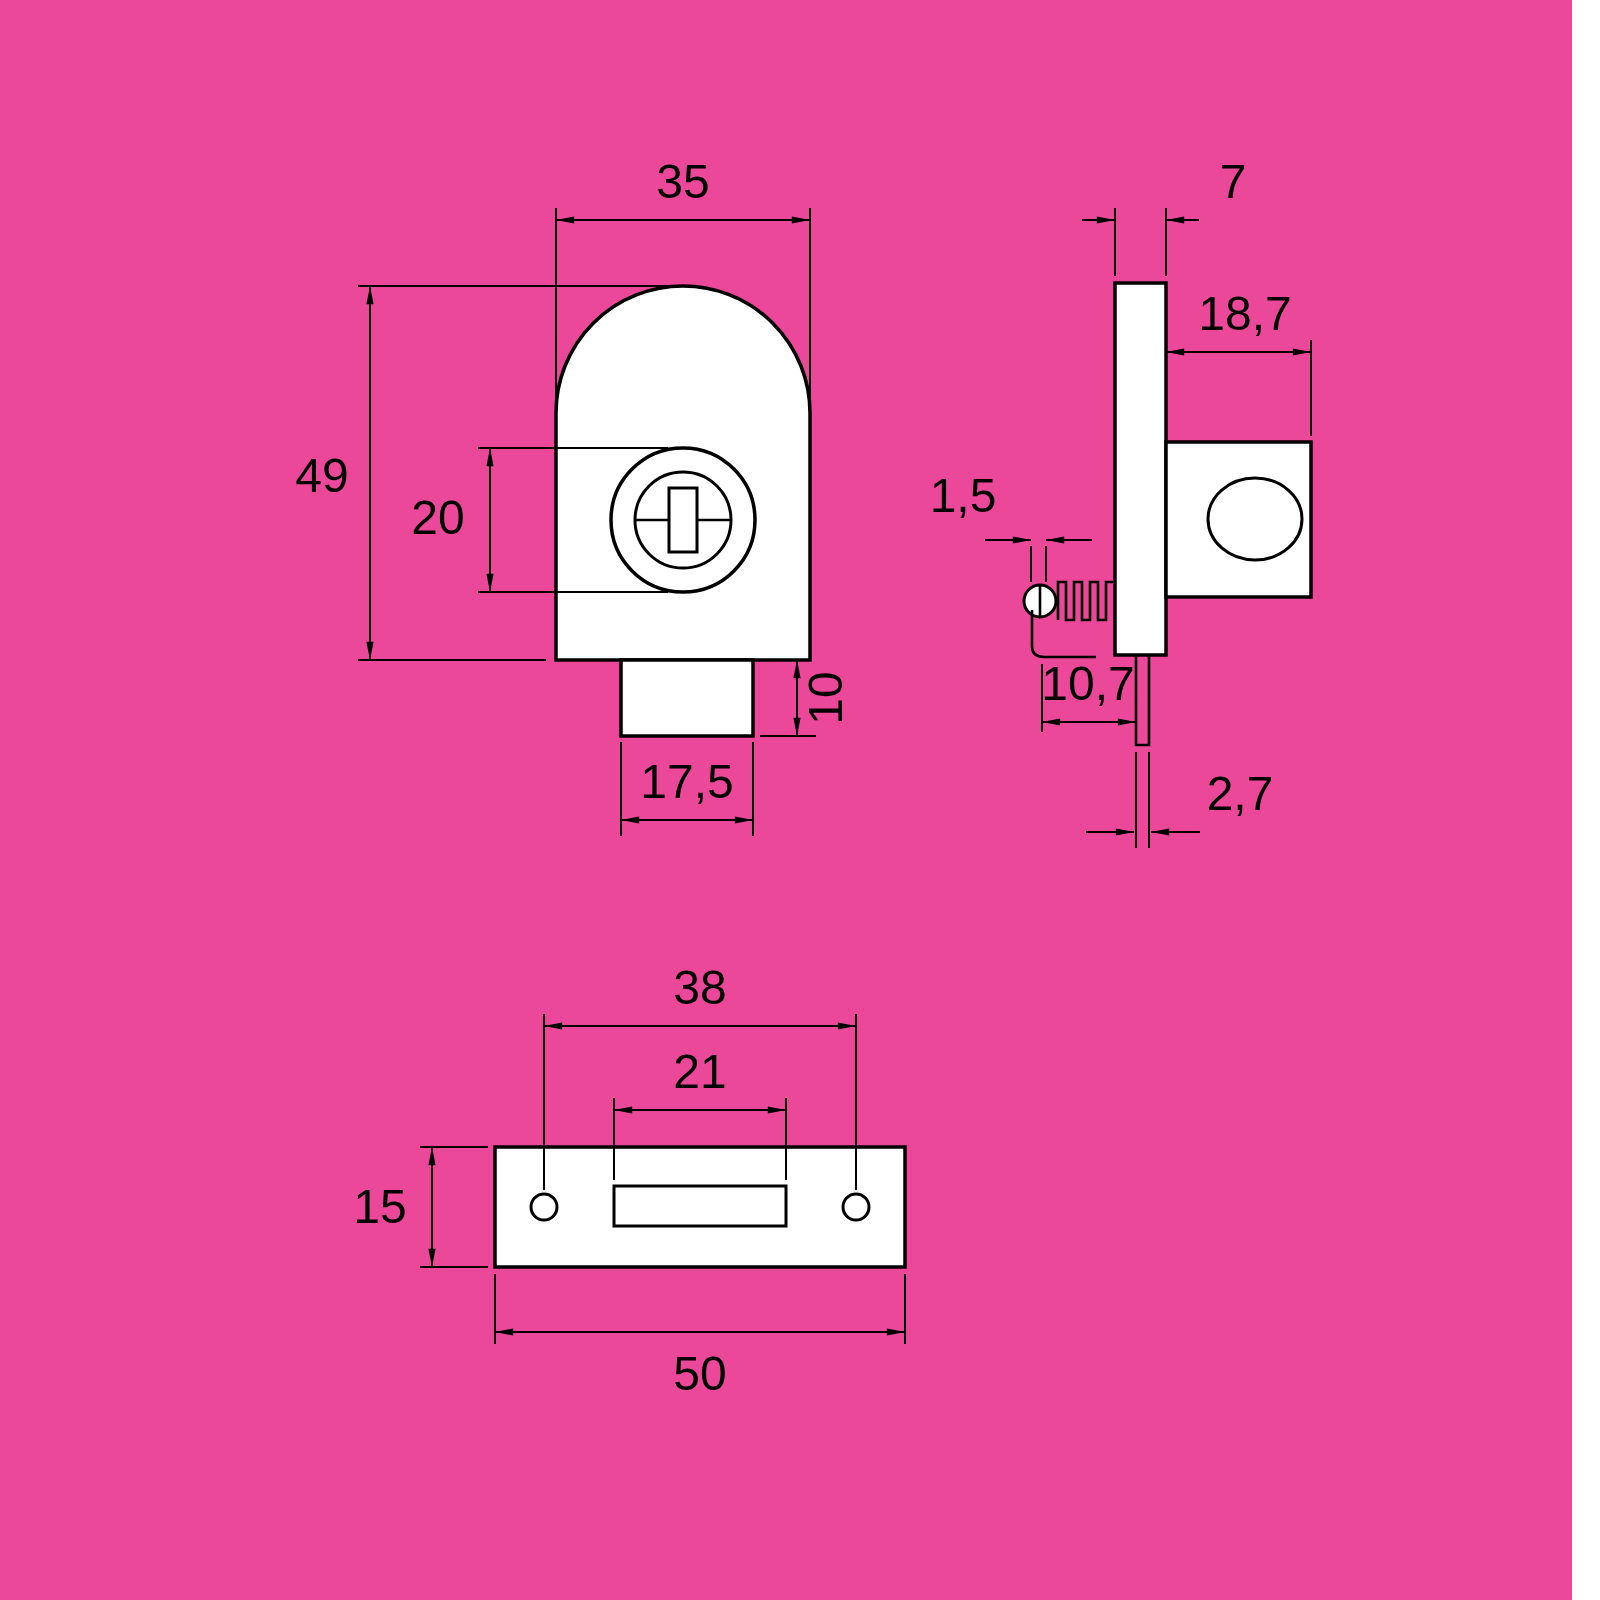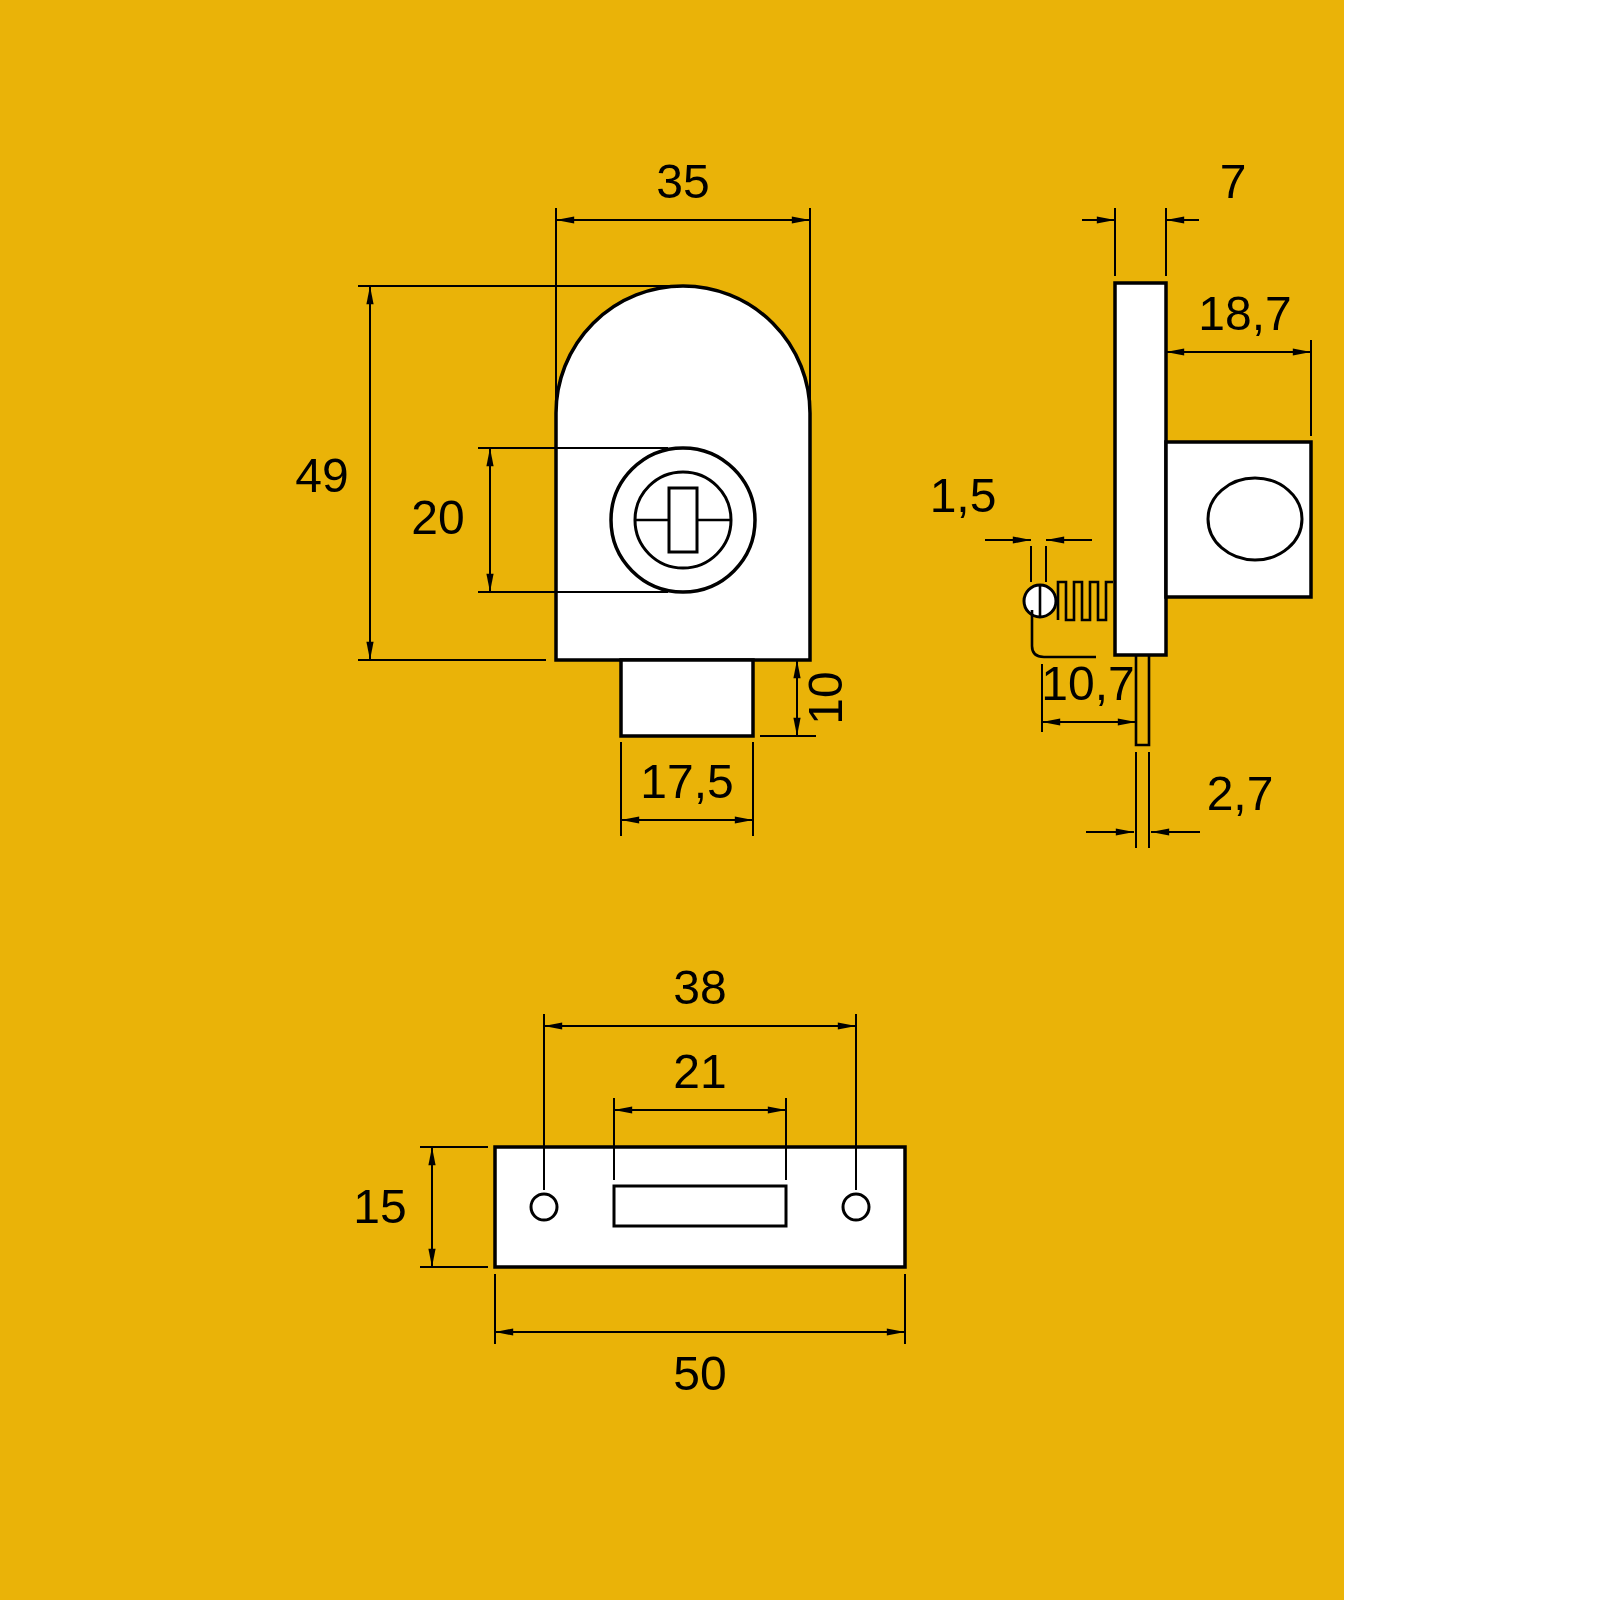--- a/index.html
+++ b/index.html
@@ -1,23 +1,23 @@
 <!DOCTYPE html>
 <html><head>
 <meta charset="utf-8">
 <style>
   html, body {
     margin: 0;
     padding: 0;
     background: #ffffff;
   }
   .stage {
-    width: 1344px;
+    width: 1572px;
     height: 1600px;
-    background: #eab308;
+    background: #ec4899;
     position: relative;
     overflow: hidden;
   }
   svg { display: block; }
   text {
     font-family: "Liberation Sans", "DejaVu Sans", sans-serif;
     font-size: 48px;
     fill: #000000;
   }
   .outline { fill: #ffffff; stroke: #000000; stroke-width: 3.5; }

